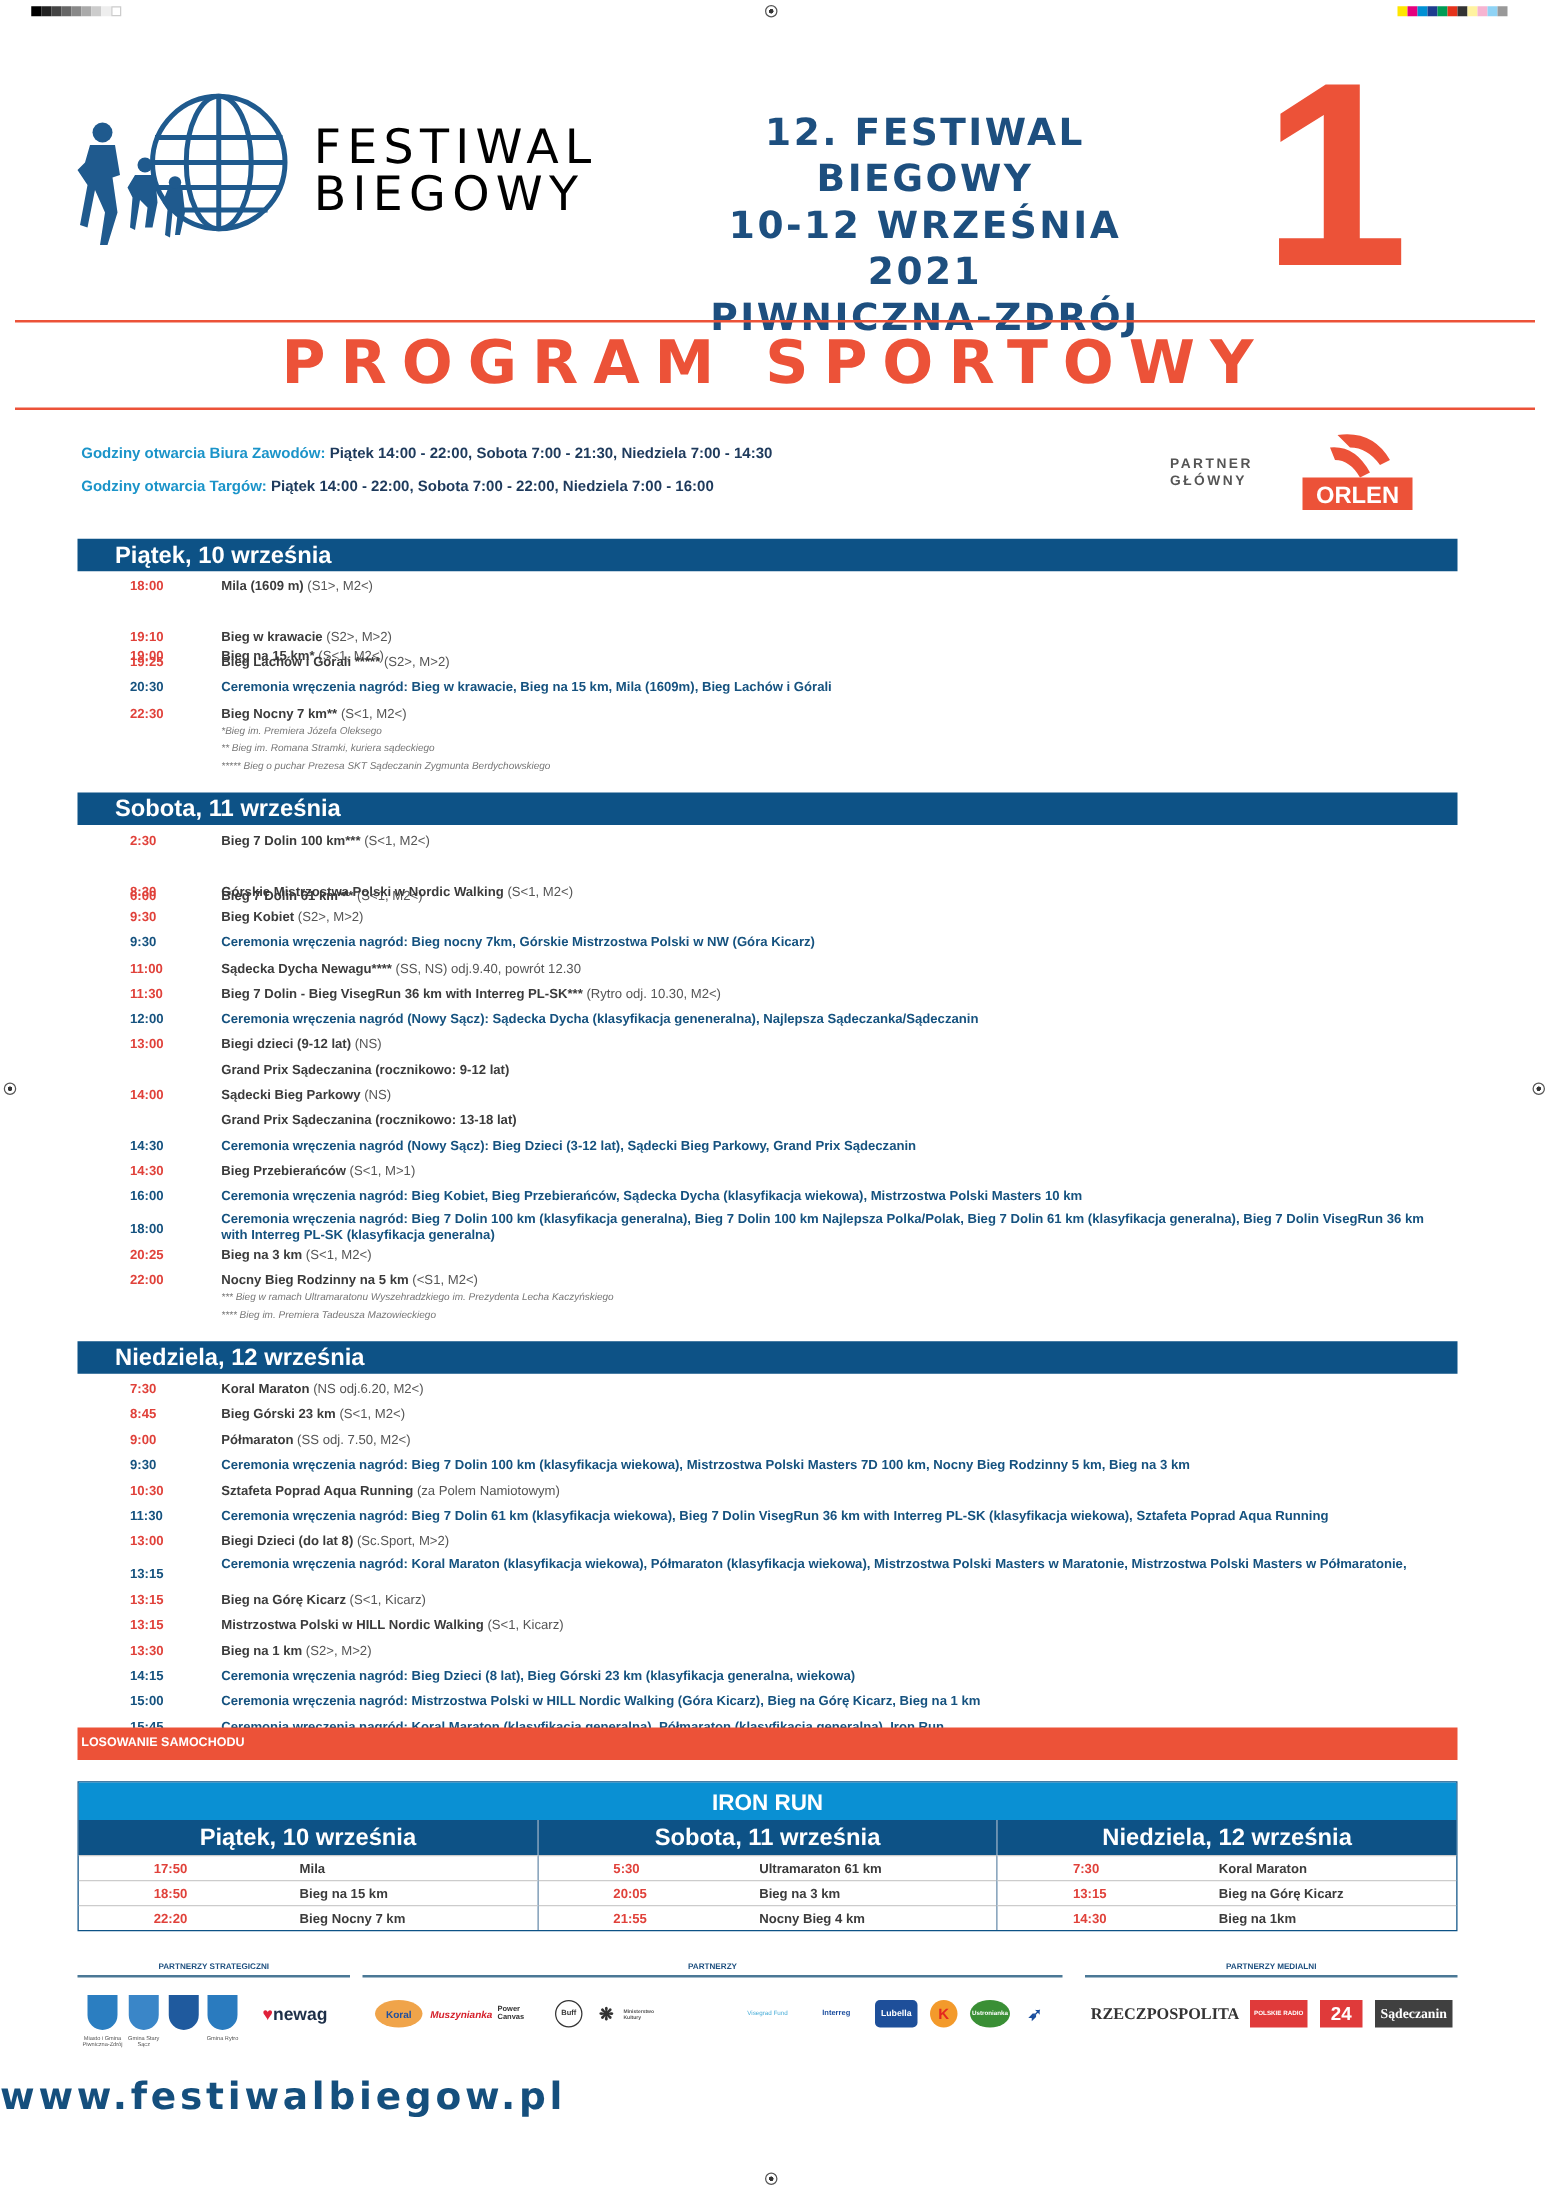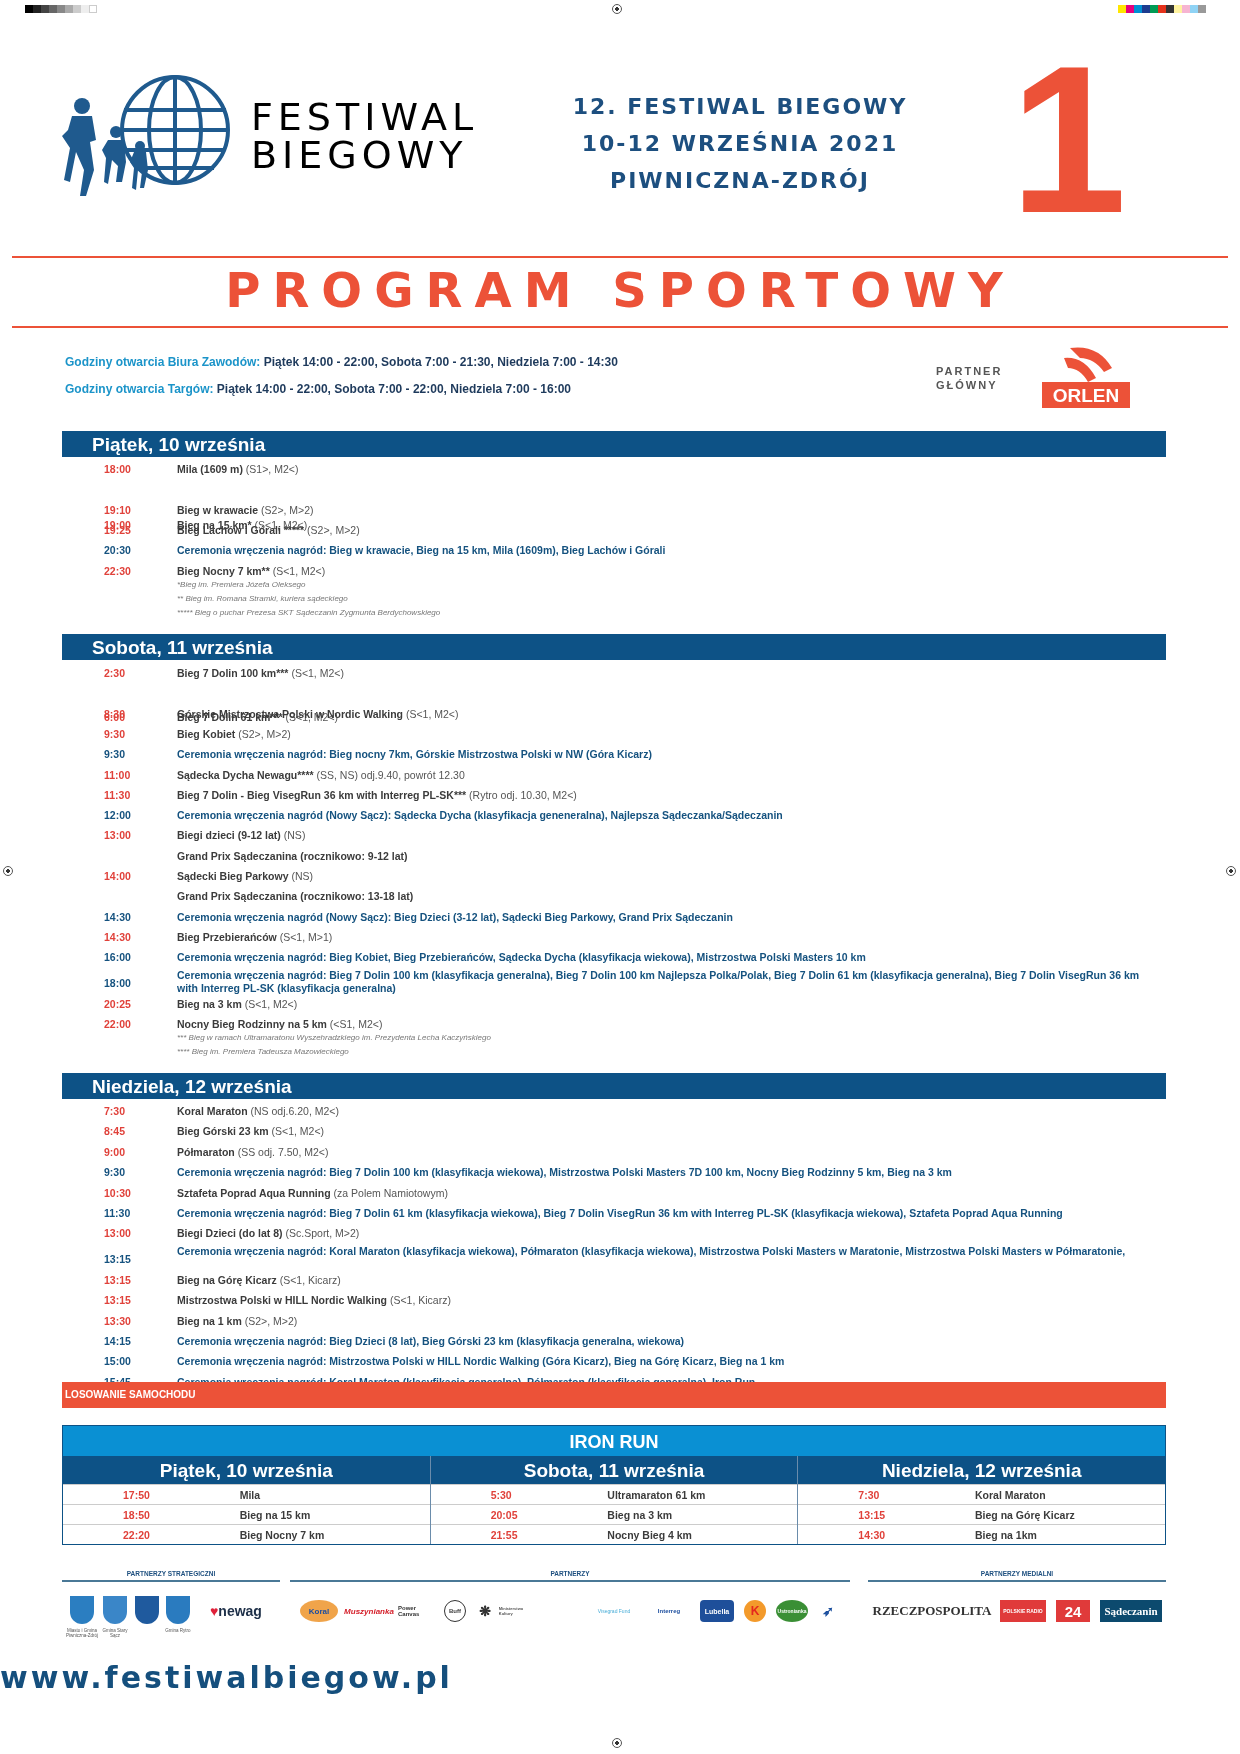--- a/index.html
+++ b/index.html
@@ -9,21 +9,21 @@
   
   .printbar { position: absolute; top: 5px; height: 8px; display: flex; }
   .printbar span { display: block; width: 8px; height: 8px; }
   .gray-bar { left: 25px; }
   .color-bar { left: 1118px; }
   .reg-mark { position: absolute; width: 10px; height: 10px; border-radius: 50%; border: 1px solid #555; background: radial-gradient(#333 30%, transparent 35%); }
 
   
   .logo { position: absolute; left: 60px; top: 70px; width: 400px; height: 150px; }
   .logo-text { position: absolute; left: 251px; top: 98px; color: #000000; font-size: 38px; letter-spacing: 5px; line-height: 38px; font-family: "DejaVu Sans", sans-serif; font-weight: normal; }
-  .event-info { position: absolute; left: 560px; top: 88px; width: 360px; text-align: center; color: #1d4f7f; font-weight: bold; font-size: 22px; letter-spacing: 2px; line-height: 37px; font-family: "DejaVu Sans", sans-serif; }
+  .event-info { position: absolute; left: 560px; top: 88px; width: 360px; text-align: center; color: #1d4f7f; font-weight: bold; font-size: 30px; letter-spacing: 2px; line-height: 37px; font-family: "DejaVu Sans", sans-serif; }
   .big-number { position: absolute; left: 1010px; top: 30px; color: #ec5238; font-size: 210px; font-weight: bold; line-height: 220px; font-family: "Liberation Sans", sans-serif; }
 
   .hr-red { position: absolute; left: 12px; width: 1216px; height: 2px; background: #ec5238; }
   .program-title { position: absolute; left: 0; top: 262px; width: 1240px; text-align: center; color: #ec5238; font-size: 48px; font-weight: bold; letter-spacing: 12px; font-family: "DejaVu Sans", sans-serif; }
 
   .hours { position: absolute; left: 65px; font-size: 12px; font-weight: bold; color: #1e3a5c; }
   .hours .lbl { color: #1b94c9; }
 
   .partner-label { position: absolute; left: 936px; top: 364px; width: 60px; text-align: center; color: #555; font-size: 11px; font-weight: bold; letter-spacing: 2px; line-height: 14px; }
   .orlen { position: absolute; left: 1040px; top: 346px; width: 92px; height: 64px; }
@@ -403,15 +403,15 @@
 <div class="plogo" style="left:590px;width:48px;font-size:5px;color:#4aaed8;font-weight:normal">Visegrad Fund</div>
 <div class="plogo" style="left:646px;width:46px;font-size:6px;color:#1d4f9f">Interreg</div>
 <div class="plogo" style="left:700px;width:34px;background:#1e4f9a;border-radius:4px;color:#fff;font-size:7px">Lubella</div>
 <div class="plogo" style="left:744px;width:22px;background:#f39a2b;border-radius:50%;color:#e4281e;font-size:12px">K</div>
 <div class="plogo" style="left:776px;width:32px;background:#3a8f35;border-radius:50%;color:#fff;font-size:5px">Ustronianka</div>
 <div class="plogo" style="left:814px;width:28px;color:#1b4f9e;font-size:14px">➶</div>
 
 <div class="plogo" style="left:872px;width:120px;color:#333;font-family:'Liberation Serif',serif;font-weight:bold;font-size:13px">RZECZPOSPOLITA</div>
 <div class="plogo" style="left:1000px;width:46px;background:#e03a3a;color:#fff;font-size:5px">POLSKIE RADIO</div>
 <div class="plogo" style="left:1056px;width:34px;background:#e03a3a;color:#fff;font-size:15px">24</div>
-<div class="plogo" style="left:1100px;width:62px;background:#0c4a6e;color:#fff;font-family:'Liberation Serif',serif;font-size:11px">Sądeczanin</div>
+<div class="plogo" style="left:1100px;width:62px;background:#404040;color:#fff;font-family:'Liberation Serif',serif;font-size:11px">Sądeczanin</div>
 
 <div class="website">www.festiwalbiegow.pl</div>
 
 </body></html>

